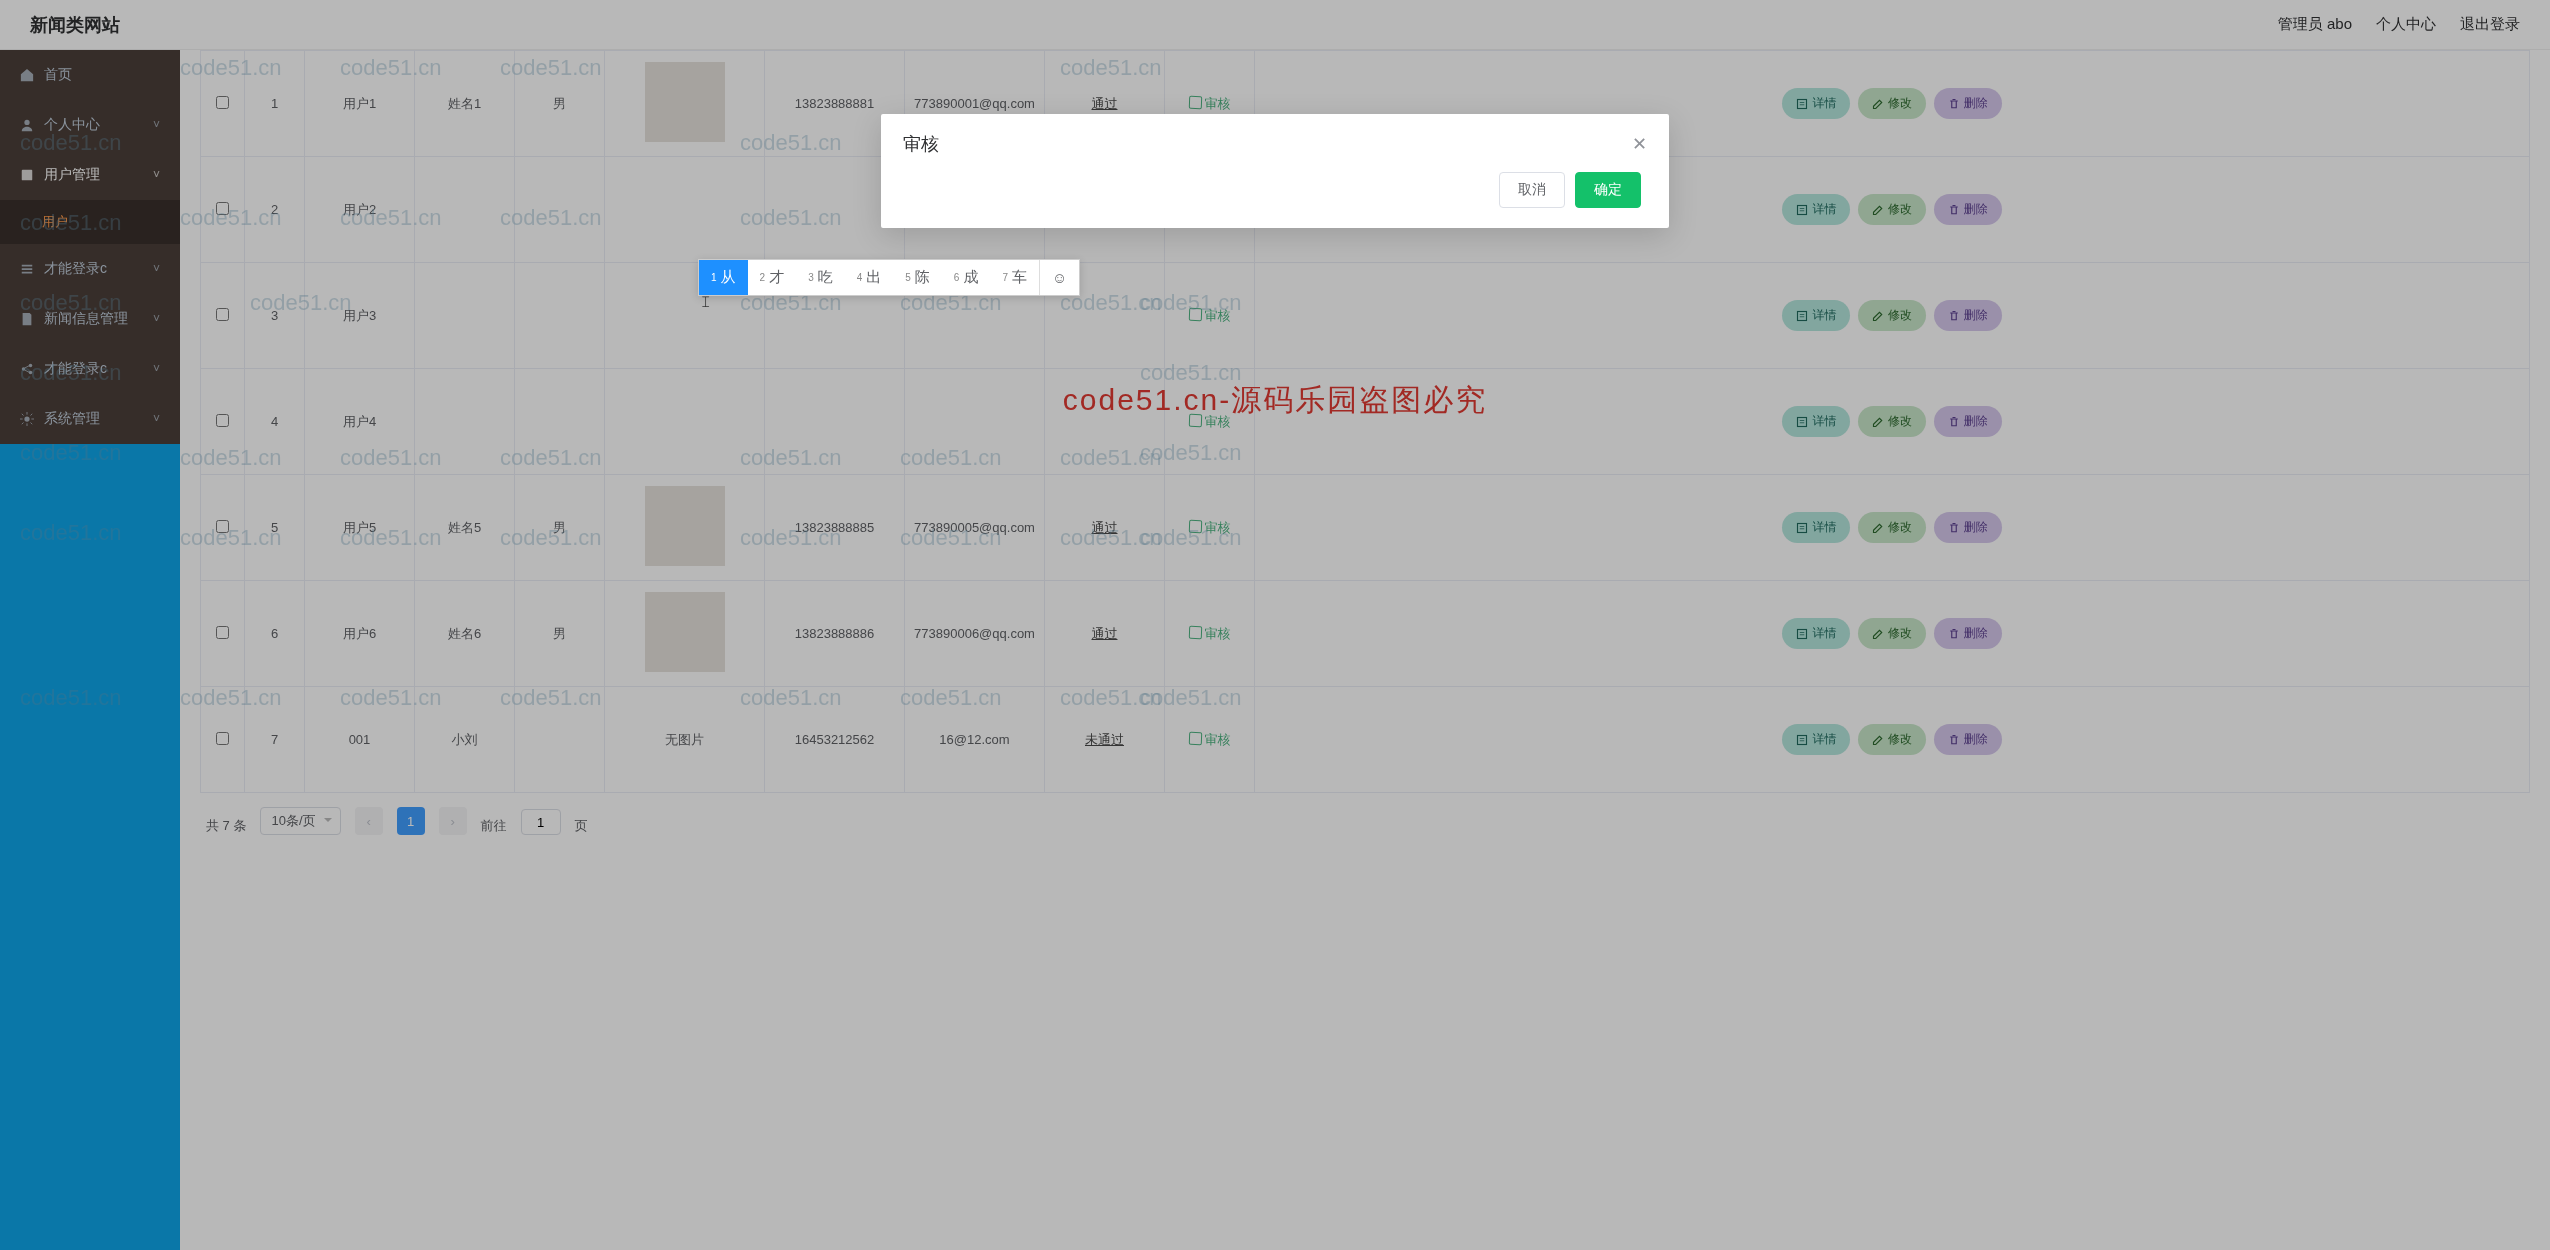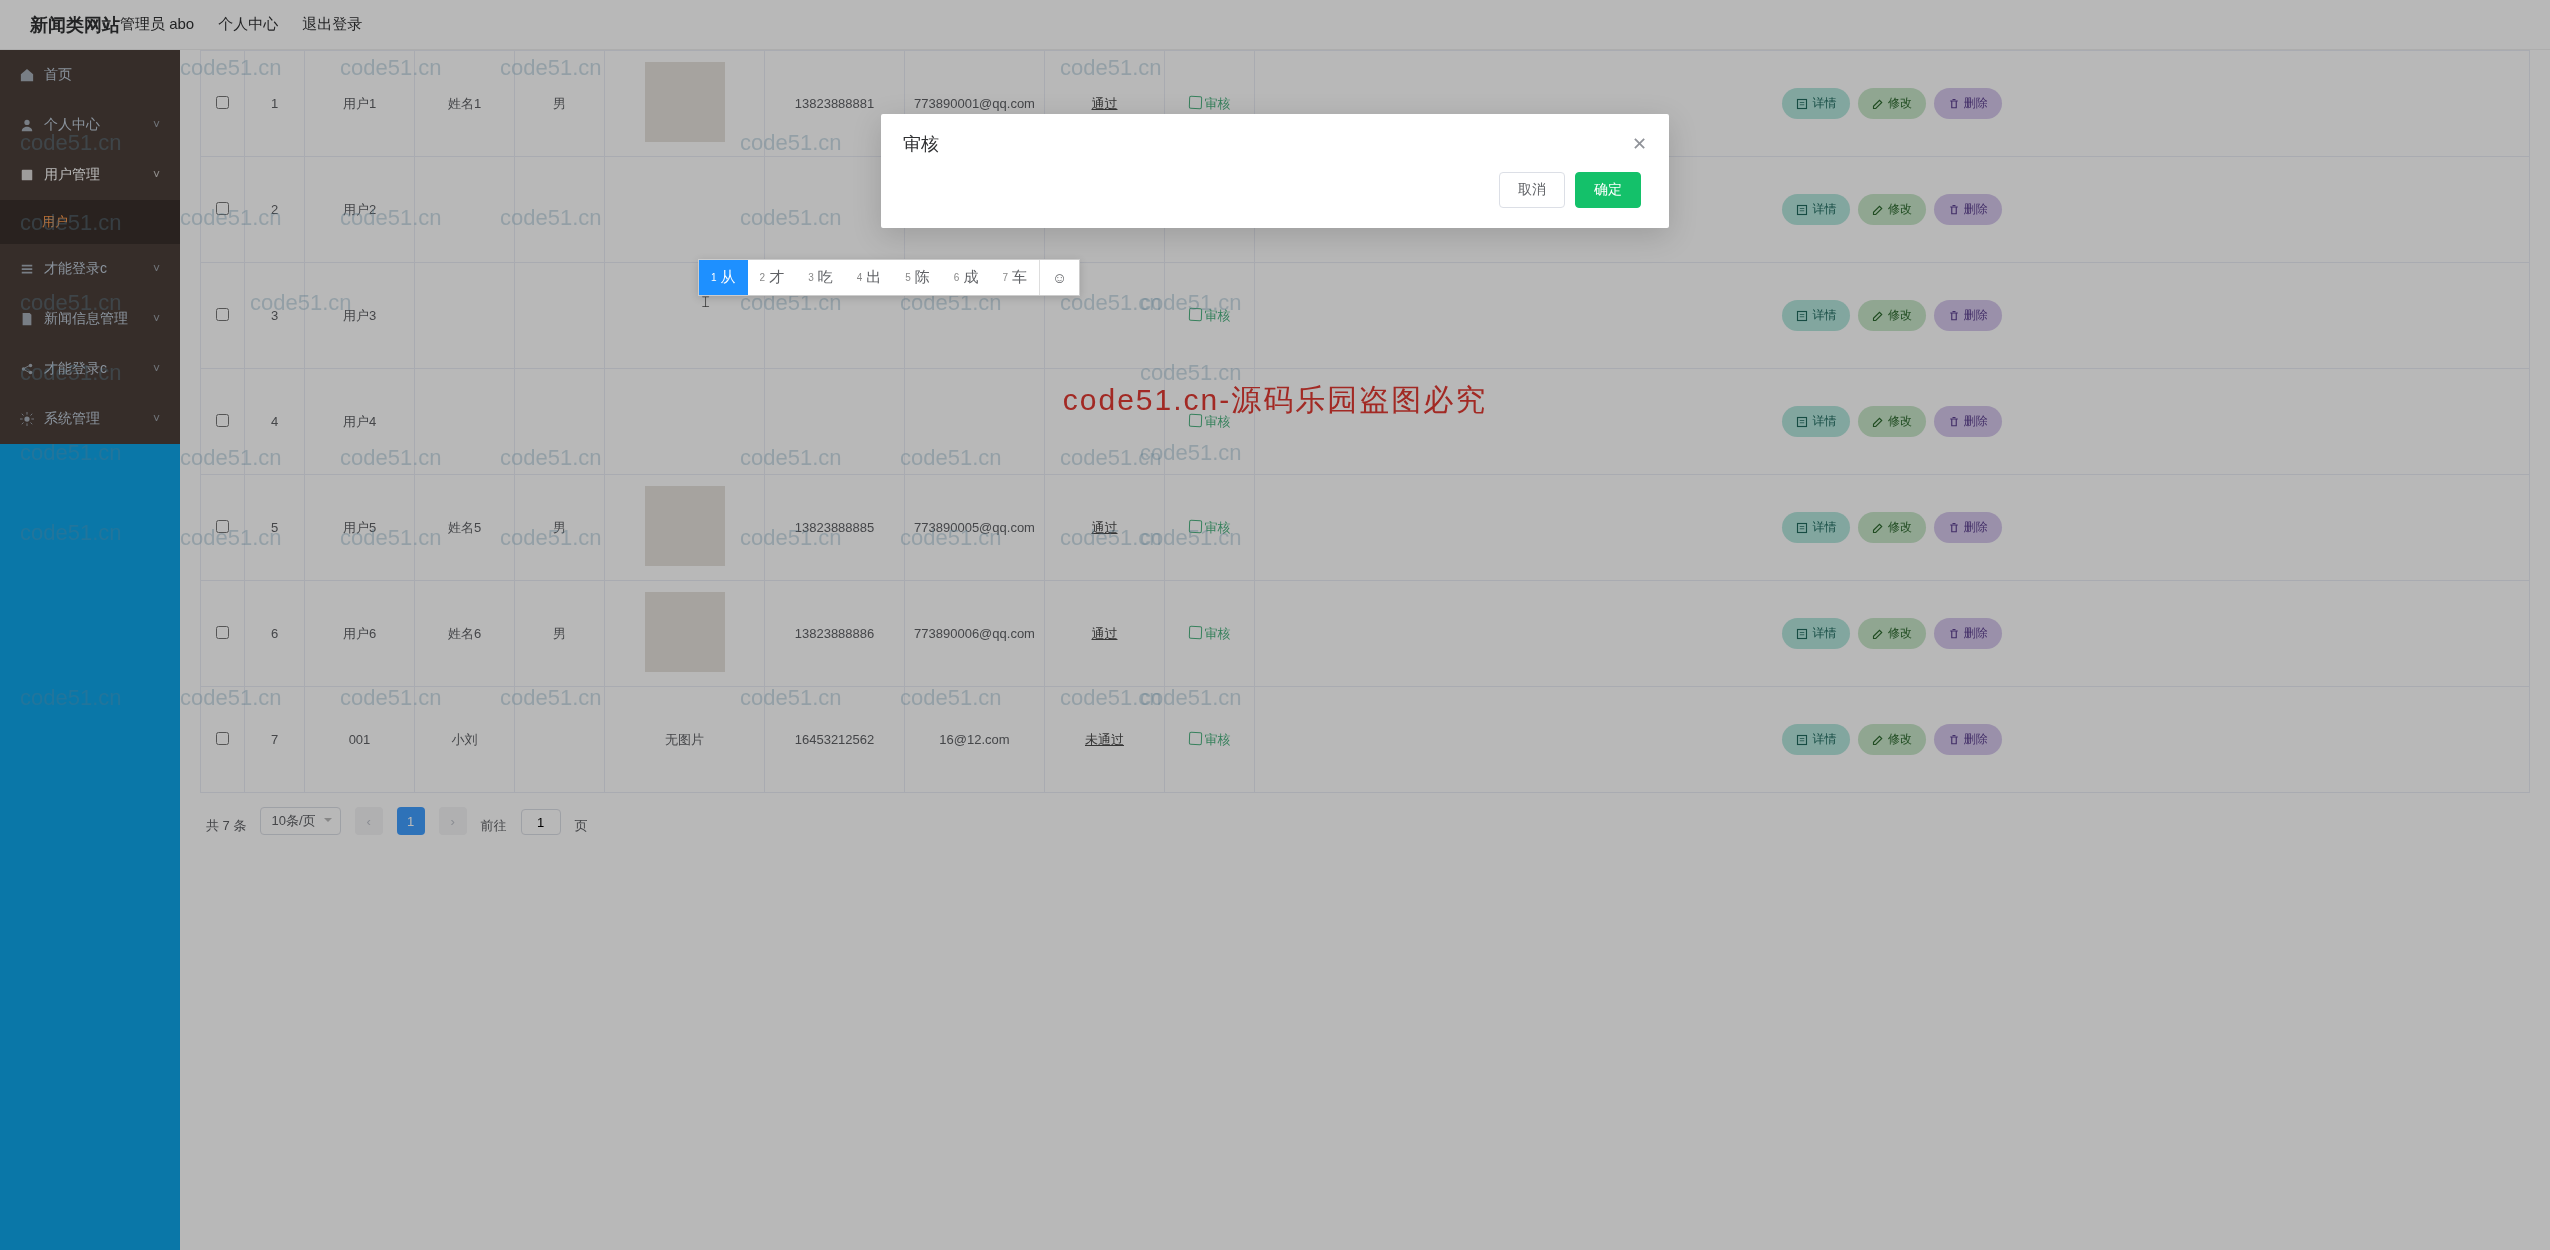--- a/index.html
+++ b/index.html
@@ -1,18 +1,18 @@
 <!DOCTYPE html>
 <html><head>
 <meta charset="utf-8">
 <style>
 * { box-sizing: border-box; margin: 0; padding: 0; }
 body { font-family: "Microsoft YaHei", "PingFang SC", Arial, sans-serif; font-size: 14px; color: #606266; background: #fff; overflow: hidden; }
 .app { display: flex; flex-direction: column; height: 100vh; position: relative; }
-.header { height: 50px; display: flex; align-items: center; justify-content: flex-start; padding: 0 30px; border-bottom: 1px solid #f0f0f0; flex-shrink: 0; }
+.header { height: 50px; display: flex; align-items: center; justify-content: space-between; padding: 0 30px; border-bottom: 1px solid #f0f0f0; flex-shrink: 0; }
 .brand { font-size: 18px; font-weight: bold; color: #303133; }
 .header-right { display: flex; gap: 24px; }
 .header-link { color: #303133; font-size: 15px; cursor: pointer; }
 .body { display: flex; flex: 1; min-height: 0; }
 .sidebar { width: 180px; background: #0ea5e9; color: #bfcbd9; flex-shrink: 0; display: flex; flex-direction: column; }
 .nav-item { display: flex; align-items: center; padding: 0 20px; height: 50px; font-size: 14px; cursor: pointer; gap: 10px; position: relative; }
 .nav-item.lv1 { background: #4b3f39; }
 .nav-item.active-group { color: #fff; }
 .nav-item.sub { padding-left: 42px; background: #3a302b; color: #c0a090; font-size: 13px; height: 44px; }
 .nav-item.sub.active { color: #ff9a4a; }

